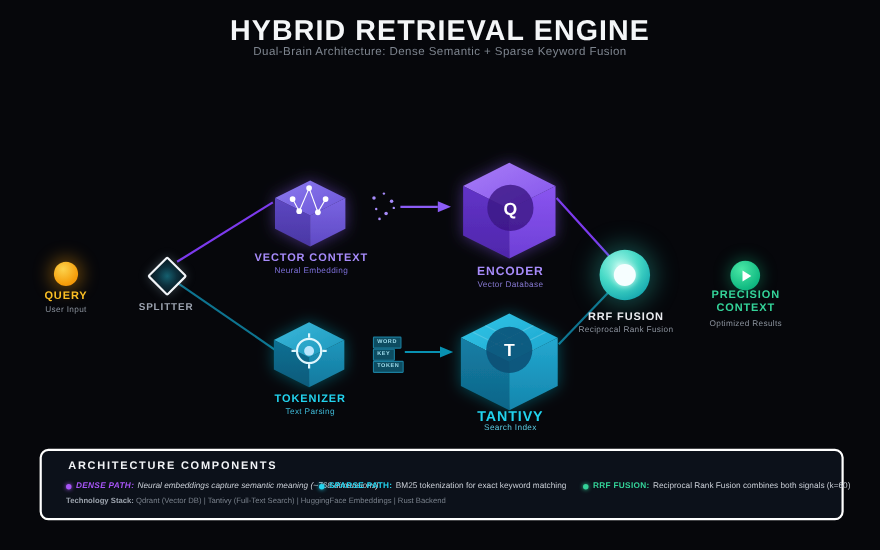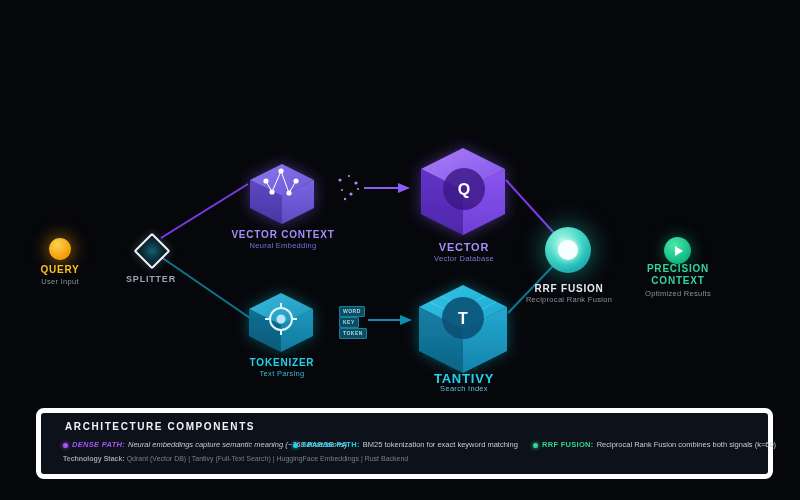--- a/index.html
+++ b/index.html
@@ -57,21 +57,21 @@
   .sub-prec{top:289px;left:678px;}
 
   
   .chip{left:339px;height:9px;line-height:9px;padding:0 3px;background:#0d4c61;
     border:1px solid #1a7e9e;border-radius:1px;font-size:5px;font-weight:700;
     color:#9fdcec;letter-spacing:.5px;}
   .chip1{top:306px;} .chip2{top:317px;} .chip3{top:328px;}
 
   
   .panel{left:36px;top:408px;width:727px;height:61px;background:#0c111a;
-    border:5px solid #ffffff;border-radius:8px;}
+    border:2px solid #ffffff;border-radius:8px;}
   .panel-heading{left:24px;top:8px;font-size:10px;font-weight:800;color:#f1f3f6;letter-spacing:1.6px;}
   .legend-item{top:27px;font-size:7.5px;color:#c7ccd4;white-space:nowrap;}
   .li-1{left:22px;font-style:italic;}
   .li-2{left:252px;}
   .li-3{left:492px;}
   .dot{display:inline-block;width:5px;height:5px;border-radius:50%;margin-right:4px;vertical-align:middle;}
   .dot-purple{background:#a855f7;box-shadow:0 0 4px #a855f7;}
   .dot-teal{background:#22d3ee;box-shadow:0 0 4px #22d3ee;}
   .dot-green{background:#34d399;box-shadow:0 0 4px #34d399;}
   .lname{font-weight:800;letter-spacing:.3px;margin-right:3px;}
@@ -227,39 +227,41 @@
         <line x1="441" y1="296" x2="485" y2="318"></line>
         <line x1="430" y1="302" x2="474" y2="324"></line>
         <line x1="485" y1="296" x2="441" y2="318"></line>
         <line x1="496" y1="302" x2="452" y2="324"></line>
       </g>
       <circle cx="463" cy="318" r="21" fill="#084c72" opacity="0.85"></circle>
       <text x="463" y="324" text-anchor="middle" font-size="16" font-weight="bold" fill="#ffffff" font-family="Liberation Sans, sans-serif">T</text>
     </g>
   </svg>
 
+  <div class="abs ctr title htm">HYBRID RETRIEVAL ENGINE</div>
+  <div class="abs ctr subtitle htm">Dual-Brain Architecture: Dense Semantic + Sparse Keyword Fusion</div>
 
   <div class="abs query-circle htm"></div>
   <div class="abs ctr nlabel lab-query htm">QUERY</div>
   <div class="abs ctr nsub sub-query htm">User Input</div>
 
   <div class="abs splitter-diamond htm"></div>
   <div class="abs ctr nlabel lab-splitter htm">SPLITTER</div>
 
   <div class="abs ctr nlabel lab-encoder htm">VECTOR CONTEXT</div>
   <div class="abs ctr nsub sub-encoder htm">Neural Embedding</div>
 
   <div class="abs ctr nlabel lab-tokenizer htm">TOKENIZER</div>
   <div class="abs ctr nsub sub-tokenizer htm">Text Parsing</div>
 
   <div class="abs chip chip1 htm">WORD</div>
   <div class="abs chip chip2 htm">KEY</div>
   <div class="abs chip chip3 htm">TOKEN</div>
 
-  <div class="abs ctr nlabel lab-qdrant htm">VECTOR</div>
+  <div class="abs ctr nlabel lab-qdrant htm">ENCODER</div>
   <div class="abs ctr nsub sub-qdrant htm">Vector Database</div>
 
   <div class="abs ctr nlabel lab-tantivy htm">TANTIVY</div>
   <div class="abs ctr nsub sub-tantivy htm">Search Index</div>
 
   <div class="abs rrf-sphere htm">
     <div class="rrf-core"></div>
   </div>
   <div class="abs ctr nlabel lab-rrf htm">RRF FUSION</div>
   <div class="abs ctr nsub sub-rrf htm">Reciprocal Rank Fusion</div>

